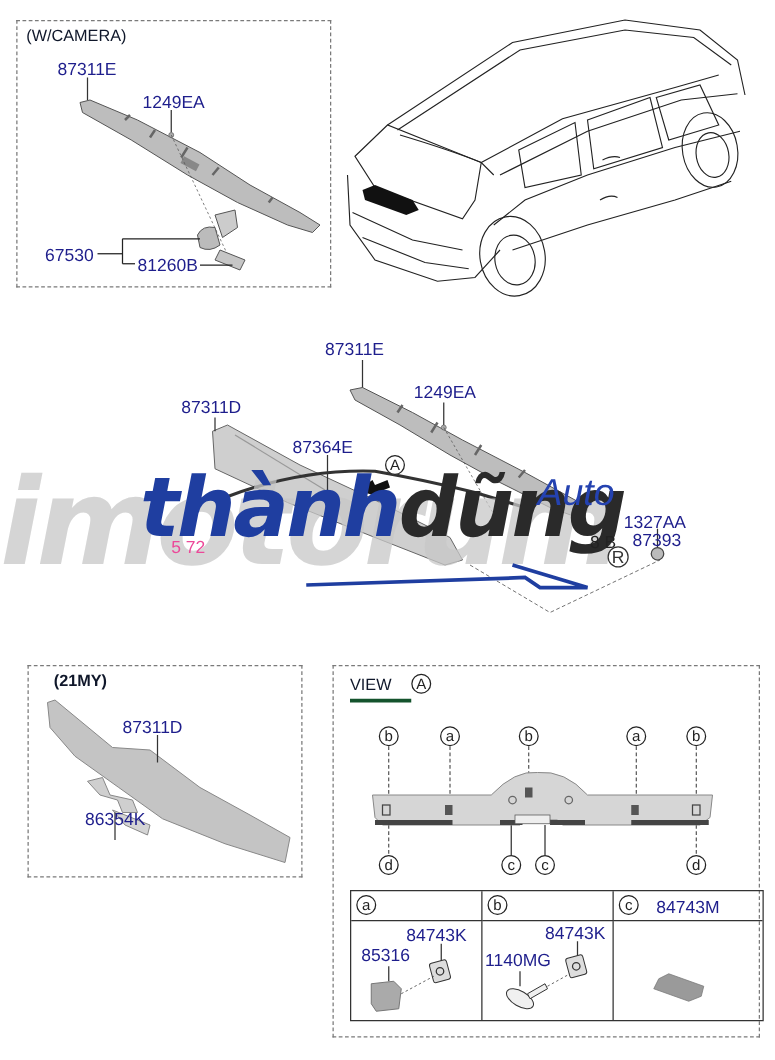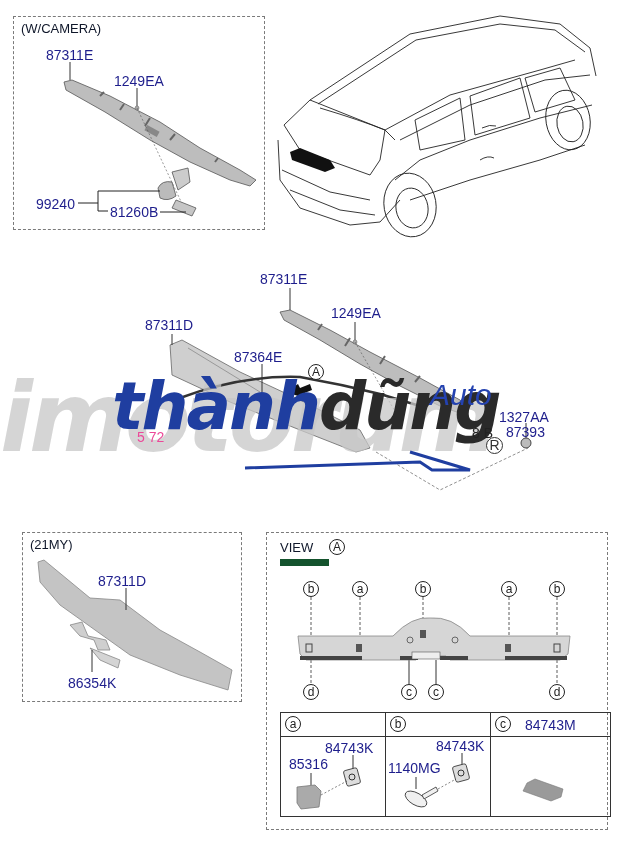--- a/index.html
+++ b/index.html
@@ -27,21 +27,21 @@
     .wm-reg { position: absolute; font-size: 14px; color: #333; border: 1.5px solid #333; border-radius: 50%;
               width: 15px; height: 15px; line-height: 15px; text-align: center; }
   </style>
 </head>
 <body>
 
 <div class="dash-box" style="left:13px;top:16px;width:252px;height:214px;"></div>
 <div class="caption" style="left:21px;top:22px;">(W/CAMERA)</div>
 <div class="lbl" style="left:46px;top:48px;">87311E</div>
 <div class="lbl" style="left:114px;top:74px;">1249EA</div>
-<div class="lbl" style="left:36px;top:197px;">99240</div>
+<div class="lbl" style="left:36px;top:197px;">67530</div>
 <div class="lbl" style="left:110px;top:205px;">81260B</div>
 
 <svg class="layer" width="620" height="848">
 
   <path d="M64,82 L72,80 L110,96 L160,122 L200,148 L240,170 L256,180 L250,186 L230,180 L190,162 L150,140 L105,112 L66,90 Z" fill="#bdbdbd" stroke="#555" stroke-width="0.8"></path>
   <path d="M100,96 L104,92 M120,110 L124,104 M145,126 L150,118 M170,140 L175,134 M215,162 L218,158" stroke="#666" stroke-width="2"></path>
   <rect x="145" y="128" width="14" height="6" fill="#888" transform="rotate(28 152 131)"></rect>
 
   <line x1="70" y1="62" x2="70" y2="80" stroke="#333" stroke-width="1"></line>
   <line x1="137" y1="88" x2="137" y2="106" stroke="#333" stroke-width="1"></line>
@@ -132,33 +132,33 @@
 <div class="lbl" style="left:331px;top:306px;">1249EA</div>
 <div class="lbl" style="left:145px;top:318px;">87311D</div>
 <div class="lbl" style="left:234px;top:350px;">87364E</div>
 <div class="circ" style="left:308px;top:364px;">A</div>
 <div class="lbl" style="left:137px;top:430px;color:#ec4899;">5 72</div>
 <div class="lbl" style="left:440px;top:426px;color:#222;margin-left:32px;">8 B</div>
 <div class="lbl" style="left:506px;top:397px;margin-top:28px;">87393</div>
 <div class="lbl" style="left:499px;top:410px;">1327AA</div>
 
 <div class="dash-box" style="left:22px;top:532px;width:220px;height:170px;"></div>
-<div class="caption" style="left:30px;top:538px;">(21MY)</div>
+<div class="caption" style="left:43px;top:538px;font-weight:bold;">(21MY)</div>
 <svg class="layer" width="620" height="848">
   <path d="M38,562 L44,560 L90,598 L120,600 L160,630 L200,652 L232,670 L228,690 L180,675 L130,655 L95,630 L60,605 L40,582 Z" fill="#c4c4c4" stroke="#888" stroke-width="0.8"></path>
   <line x1="126" y1="588" x2="126" y2="610" stroke="#333" stroke-width="1"></line>
   <path d="M70,625 L82,622 L88,636 L106,640 L110,650 L98,650 L94,640 L80,636 Z" fill="#cfcfcf" stroke="#888" stroke-width="0.8"></path>
   <path d="M90,648 L110,656 L120,660 L118,668 L100,660 Z" fill="#d4d4d4" stroke="#888" stroke-width="0.8"></path>
   <line x1="92" y1="650" x2="92" y2="672" stroke="#333" stroke-width="1"></line>
 </svg>
 <div class="lbl" style="left:98px;top:574px;">87311D</div>
-<div class="lbl" style="left:68px;top:676px;">86354K</div>
+<div class="lbl" style="left:68px;top:648px;">86354K</div>
 
 <div class="dash-box" style="left:266px;top:532px;width:342px;height:298px;"></div>
-<div class="caption" style="left:280px;top:541px;border-bottom:7px solid #14532d;padding-right:16px;padding-bottom:4px;">
+<div class="caption" style="left:280px;top:541px;border-bottom:3px solid #14532d;padding-right:16px;padding-bottom:4px;">
   <span>VIEW</span>
 </div>
 <div class="circ" style="left:329px;top:539px;">A</div>
 
 <div class="circ" style="left:303px;top:581px;">b</div>
 <div class="circ" style="left:352px;top:581px;">a</div>
 <div class="circ" style="left:415px;top:581px;">b</div>
 <div class="circ" style="left:501px;top:581px;">a</div>
 <div class="circ" style="left:549px;top:581px;">b</div>
 

